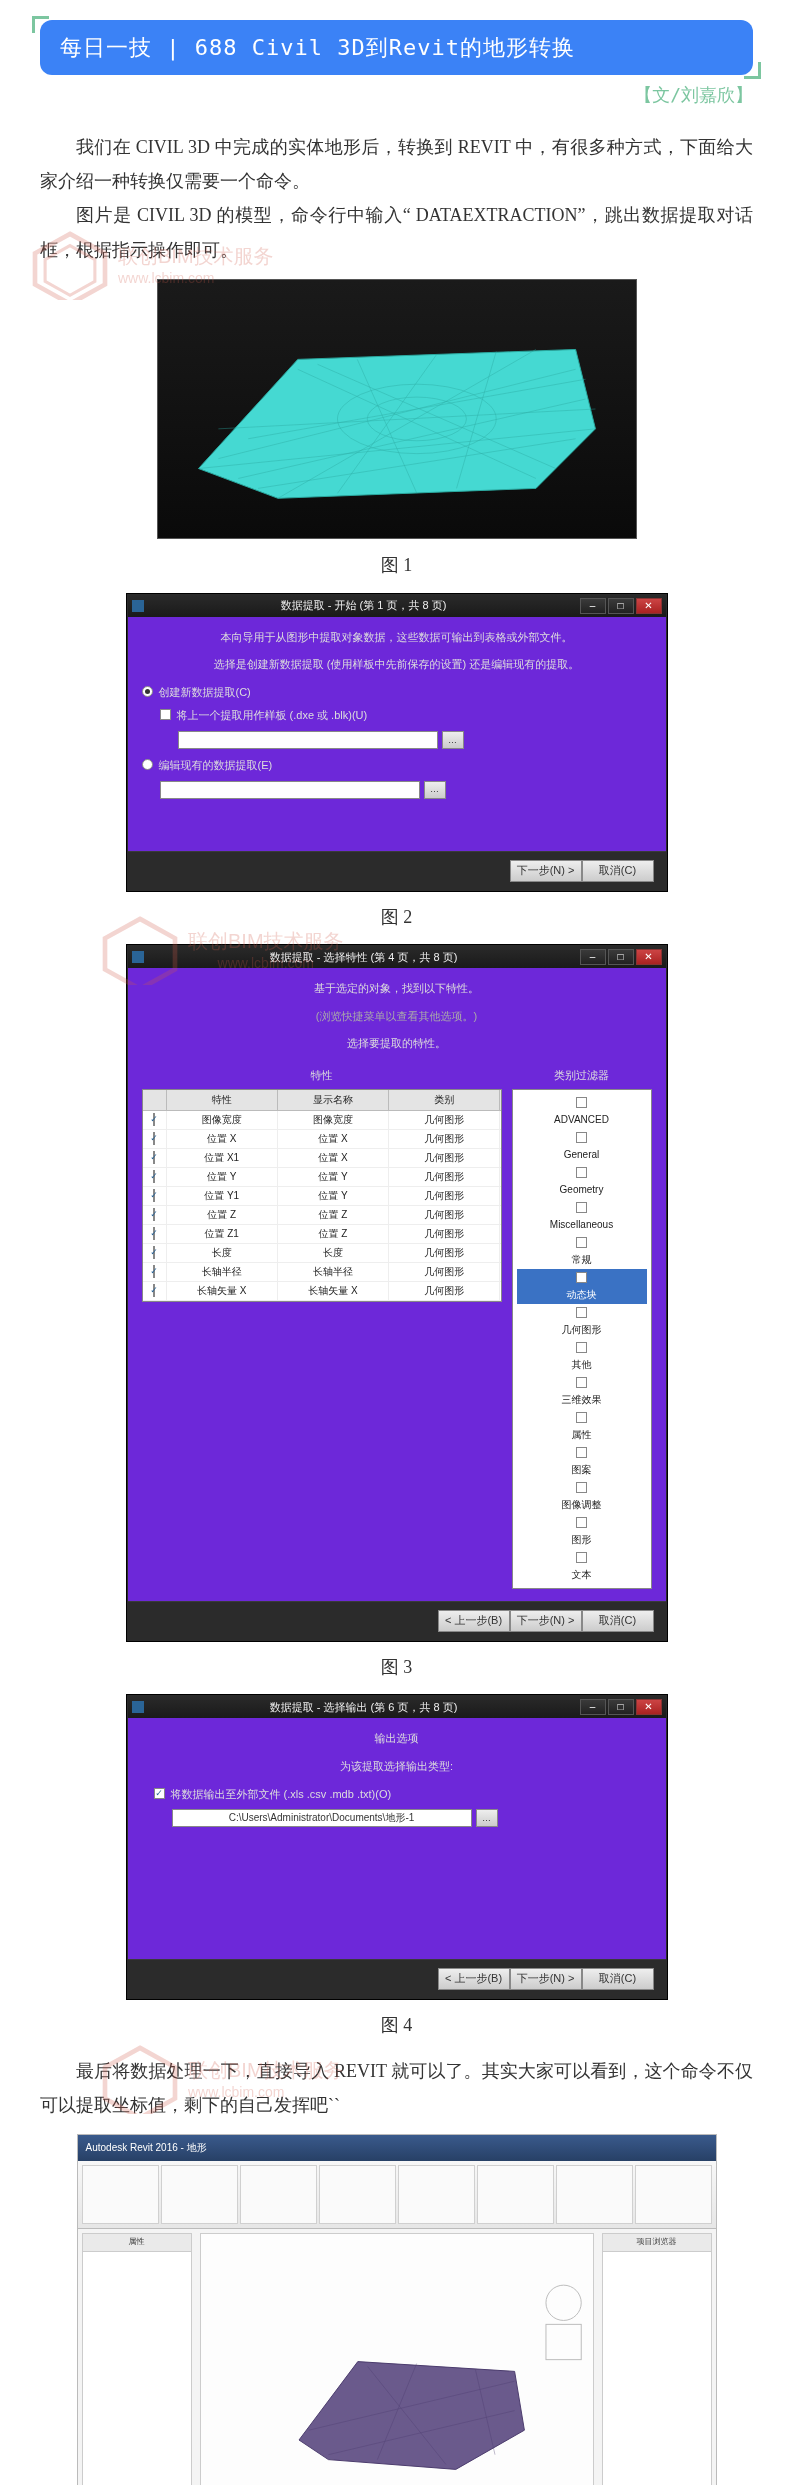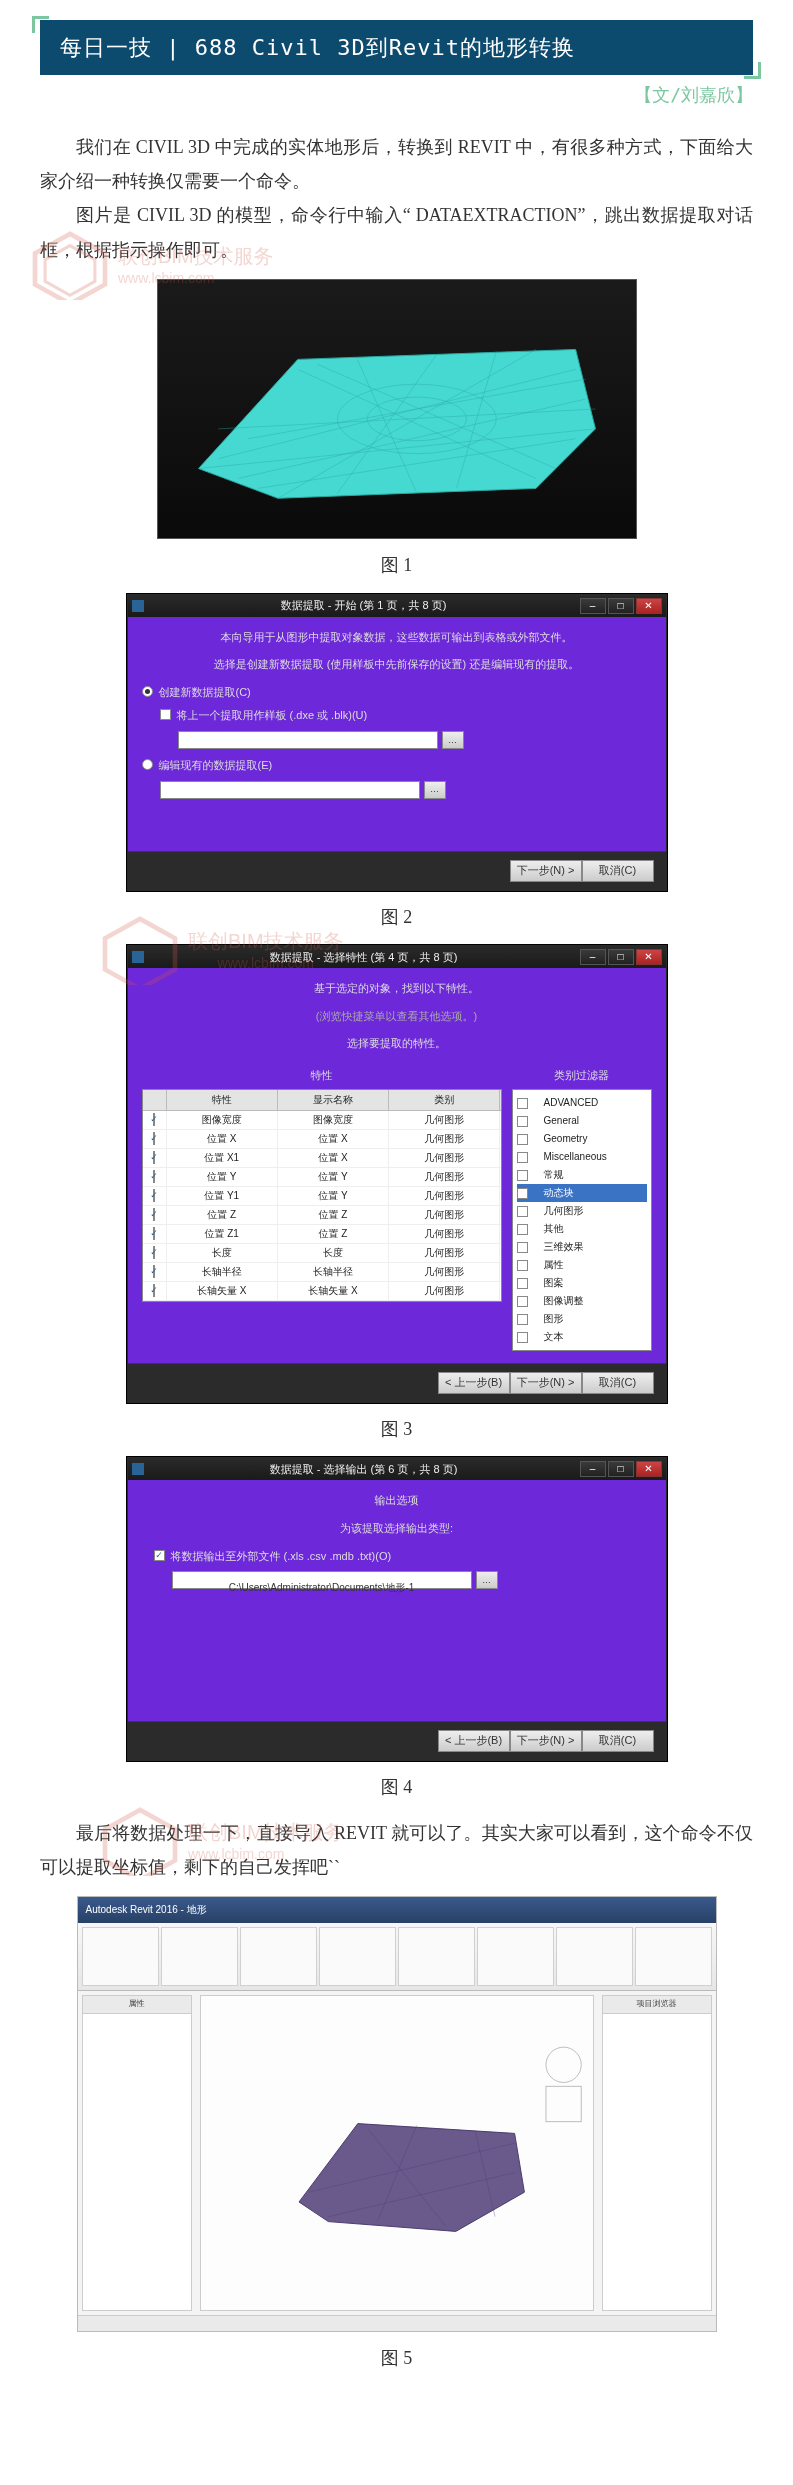--- a/index.html
+++ b/index.html
@@ -9,28 +9,29 @@
     font-family: "Microsoft YaHei", "SimSun", sans-serif;
     background: #fff;
     color: #333;
     font-size: 16px;
     line-height: 1.6;
   }
   .page {
     padding: 20px 40px 40px 40px;
   }
   .title-banner {
-    background: #0c4a6e;
+    background: #3b82f6;
     color: #fff;
     padding: 10px 20px;
     margin-bottom: 6px;
     font-size: 22px;
     font-family: "SimSun", monospace;
     letter-spacing: 1px;
     position: relative;
+    border-radius: 12px;
   }
   .title-banner::before {
     content: "";
     position: absolute;
     left: -8px; top: -4px;
     width: 14px; height: 14px;
     border-top: 3px solid #7cc6a0;
     border-left: 3px solid #7cc6a0;
   }
   .title-banner::after {
@@ -132,21 +133,21 @@
   .radio.checked::after {
     content:""; position:absolute; inset:2px; background:#333; border-radius:50%;
   }
   .checkbox.checked::after {
     content:"✓"; position:absolute; inset:0; color:#2a6496; font-size:9px;
     display:flex; align-items:center; justify-content:center;
   }
   .dlg-input {
     width: 260px; height: 18px;
     background: #fff; border: 1px solid #888;
-    color: #333; font-size: 10px; padding: 8px 4px;
+    color: #333; font-size: 10px; padding: 0 4px;
   }
   .dlg-browse {
     width: 22px; height: 18px;
     background: linear-gradient(#eee,#ccc);
     border: 1px solid #888;
     font-size: 9px; color:#333;
     display:inline-flex; align-items:center; justify-content:center;
     margin-left: 4px;
   }
   .dlg-footer {
@@ -186,21 +187,21 @@
   .c2{flex:1;}
   .c3{flex:1;}
   .cat-filter {
     width: 140px;
     background: #fff;
     border: 1px solid #888;
     font-size: 10px;
     color: #222;
     padding: 4px;
   }
-  .cat-filter .item { display:flex; align-items:center; gap:16px; padding:1px 0; }
+  .cat-filter .item { display:flex; align-items:center; gap:4px; padding:1px 0;flex-direction:column; }
   .cat-filter .item .checkbox { border-color:#888; }
   .cat-filter .sel { background:#3a72c4; color:#fff; }
 
   
   .fig5 {
     width: 640px; height: 436px;
     margin: 0 auto;
     border: 1px solid #bbb;
     background: #f4f4f4;
     display: flex; flex-direction: column;

